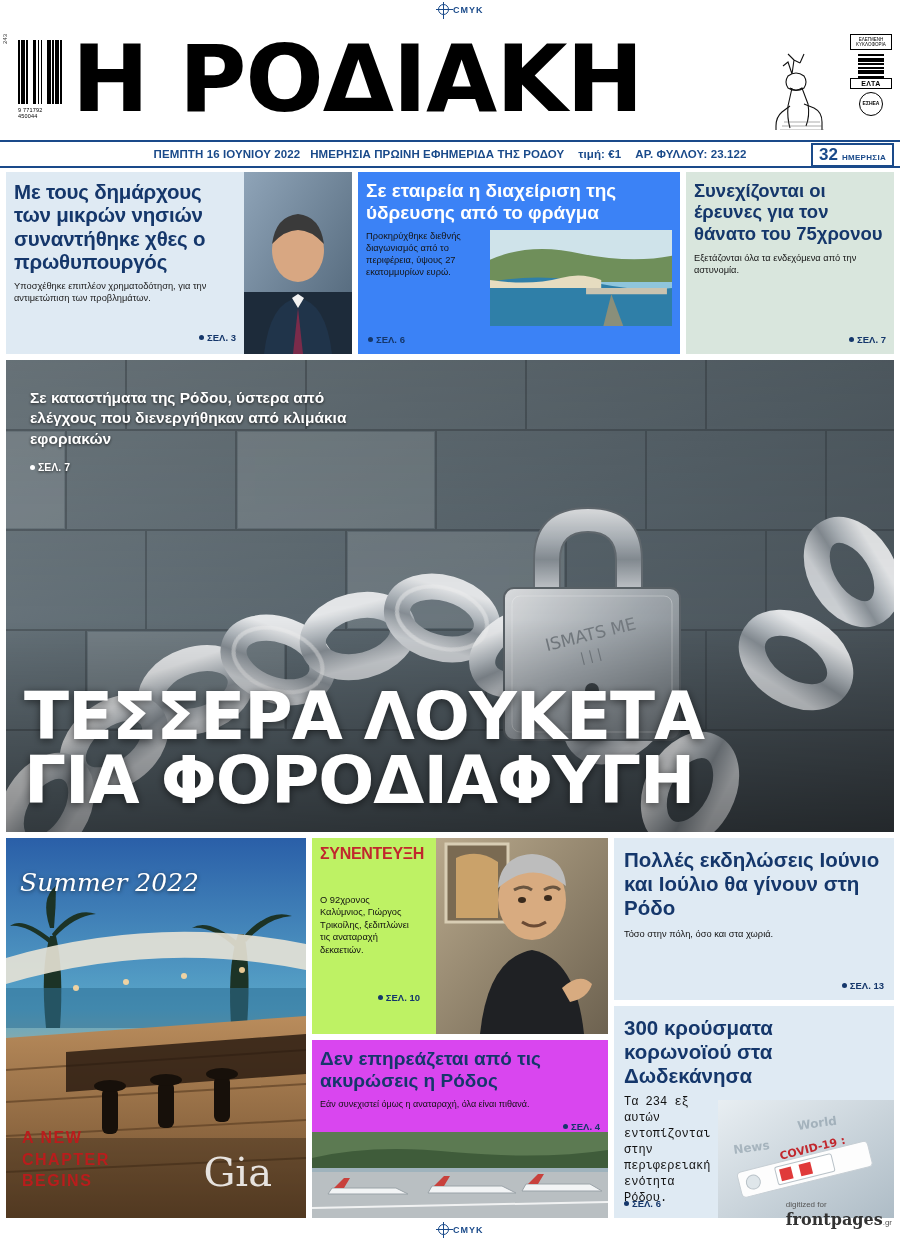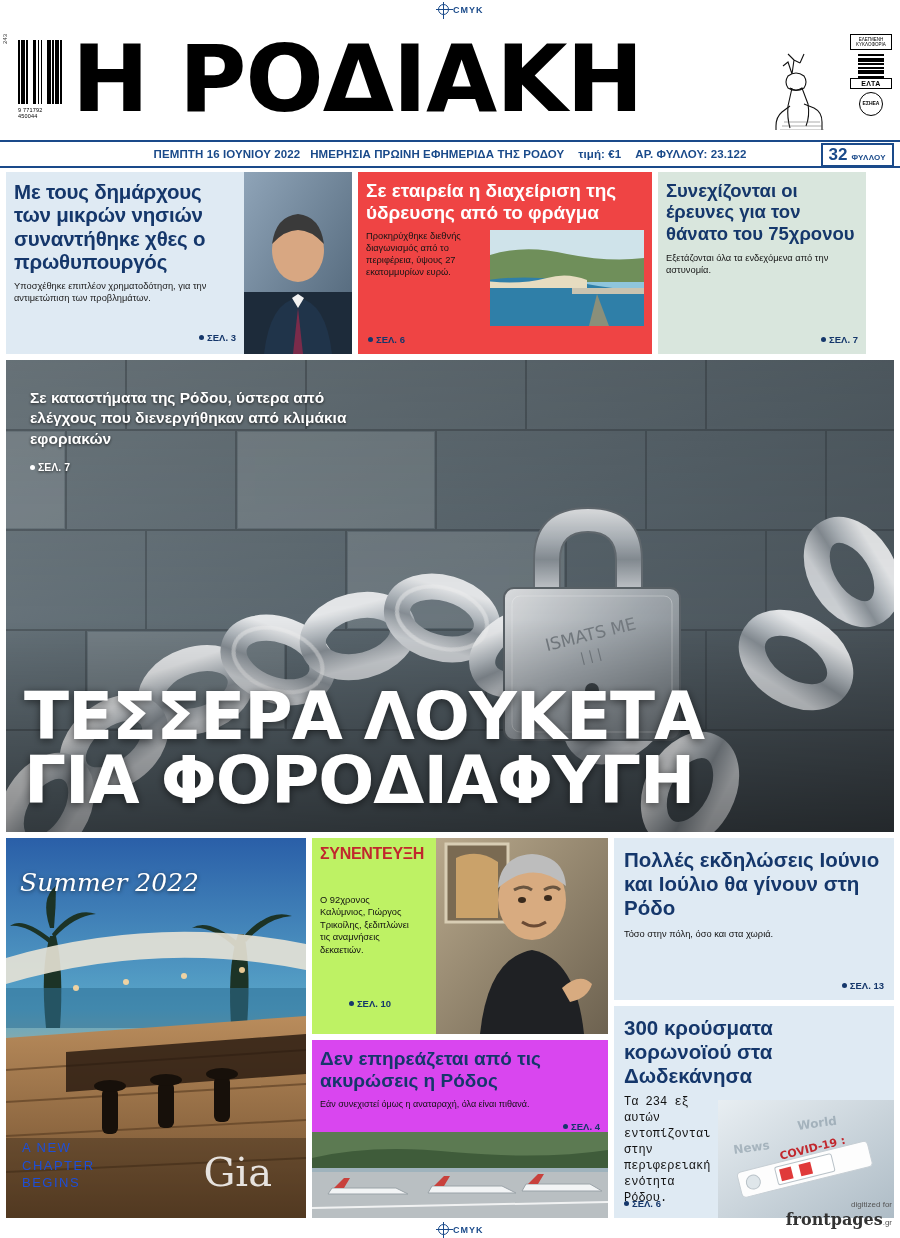--- a/index.html
+++ b/index.html
@@ -100,21 +100,21 @@
   .t-box { position: relative; overflow: hidden; }
   .t1 { width: 346px; background: #dfeaf3; display: flex; }
   .t1 .txt { padding: 8px 8px 11px 8px; width: 238px; }
   .t1 h2 {
     color: #15376b; font-size: 20.5px; line-height: 1.14; font-weight: bold;
     letter-spacing: -0.2px;
   }
   .t1 .dek { color: #1a1a1a; font-size: 9.3px; line-height: 1.28; margin-top: 8px; }
   .t1 .photo { width: 108px; }
 
-  .t2 { width: 294px; background: #ef4444; }
+  .t2 { width: 322px; background: #3b82f6; }
   .t2 h2 { color: #fff; font-size: 19px; line-height: 1.15; font-weight: bold; padding: 8px 8px 0; }
   .t2 .body { display: flex; padding: 6px 8px 6px; }
   .t2 .dek { color: #151515; font-size: 9.3px; line-height: 1.3; width: 118px; }
   .t2 .photo { flex: 1; height: 96px; margin-left: 6px; }
 
   .t3 { width: 208px; background: #d9e6dd; }
   .t3 h2 { color: #15376b; font-size: 18.5px; line-height: 1.16; font-weight: bold; padding: 8px 8px 0; }
   .t3 .dek { color: #151515; font-size: 9.3px; line-height: 1.3; padding: 8px 8px 0; }
 
   .sel {
@@ -148,60 +148,60 @@
   .b-mid { width: 296px; display: flex; flex-direction: column; gap: 6px; }
   .b-right { width: 280px; display: flex; flex-direction: column; gap: 6px; }
 
   .ad-summer { position: absolute; inset: 0; }
   .ad-title {
     position: absolute; left: 14px; top: 30px; color: #fff;
     font-size: 25px; font-family: "DejaVu Serif", serif; font-style: italic;
     text-shadow: 0 1px 4px rgba(0,0,0,.6);
   }
   .ad-foot {
-    position: absolute; left: 16px; bottom: 26px; color: #1d4ed8;
-    font-size: 13px; line-height: 1.35; letter-spacing: 1.5px;
+    position: absolute; left: 16px; bottom: 26px; color: #b91c1c;
+    font-size: 16px; line-height: 1.35; letter-spacing: 1.5px; font-weight: bold;
   }
   .ad-mono {
     position: absolute; right: 34px; bottom: 28px; color: #fff;
     font-family: "DejaVu Serif", serif; font-size: 40px; opacity: .85;
     line-height: .9; text-align: left;
   }
 
   .m-interview { background: #bef264; height: 196px; position: relative; overflow: hidden; }
   .m-interview .label {
     position: absolute; left: 8px; top: 7px; color: #c1272d;
     font-size: 16px; font-weight: bold; letter-spacing: -0.3px;
   }
   .m-interview .dek {
     position: absolute; left: 8px; top: 56px; width: 96px;
     font-size: 9.3px; line-height: 1.34; color: #111;
   }
-  .m-interview .sel-line { position: absolute; left: 8px; top: 152px; width: 100px; text-align: center; }
+  .m-interview .sel-line { position: absolute; left: 8px; top: 146px; width: 100px; text-align: right; }
   .m-interview .photo { position: absolute; right: 0; top: 0; width: 172px; height: 196px; }
 
   .m-flight { background: #d946ef; flex: 1; position: relative; overflow: hidden; }
   .m-flight h2 {
     color: #15376b; font-size: 19px; line-height: 1.16; font-weight: bold; padding: 8px 8px 0;
   }
   .m-flight .dek { font-size: 9px; line-height: 1.3; color: #111; padding: 7px 8px 0; }
   .m-flight .photo { position: absolute; left: 0; right: 0; bottom: 0; height: 86px; }
 
   .r-events { background: #dfeaf3; height: 162px; padding: 10px 10px 0; position: relative; }
   .r-events h2 { color: #15376b; font-size: 20.5px; line-height: 1.16; font-weight: bold; }
   .r-events .dek { font-size: 9.3px; color: #111; margin-top: 10px; }
   .r-events .sel-line { position: absolute; right: 10px; bottom: 8px; }
 
   .r-covid { background: #dfeaf3; flex: 1; position: relative; overflow: hidden; padding: 10px 10px 0; }
   .r-covid h2 { color: #15376b; font-size: 20.5px; line-height: 1.16; font-weight: bold; }
   .r-covid .dek { font-size: 12px; line-height: 1.33; color: #111; margin-top: 8px; width: 82px; font-family: Liberation Mono, monospace; }
   .r-covid .sel-line { position: absolute; left: 10px; bottom: 8px; width: 86px; text-align: left; }
   .r-covid .photo { position: absolute; right: 0; bottom: 0; width: 176px; height: 118px; }
   .credit {
-    position: absolute; right: 8px; top: 1200px; text-align: right;
+    position: absolute; right: 8px; top: 1200px; text-align: left;
     color: #555; font-size: 8px; line-height: 1.2;
   }
   .credit b { font-size: 16px; color: #333; font-family: "DejaVu Serif", serif; }
 
   
   .ph { width: 100%; height: 100%; }
 </style>
 </head>
 <body>
 
@@ -267,21 +267,21 @@
   </div>
 
   <div class="strip">
     <span class="date">ΠΕΜΠΤΗ 16 ΙΟΥΝΙΟΥ 2022</span>
     <span class="sub">ΗΜΕΡΗΣΙΑ ΠΡΩΙΝΗ ΕΦΗΜΕΡΙΔΑ ΤΗΣ ΡΟΔΟΥ</span>
     <span class="price">τιμή: €1</span>
     <span class="price">ΑΡ. ΦΥΛΛΟΥ: 23.122</span>
   </div>
   <div class="pages-box">
     <span class="num">32</span>
-    <span class="lbl">ΦΥΛΛΟΥ</span>
+    <span class="lbl">ΗΜΕΡΗΣΙΑ</span>
   </div>
 
   <div class="teasers">
 
     <div class="t-box t1">
       <div class="txt">
         <h2>Με τους δημάρχους των μικρών νησιών συναντήθηκε χθες ο πρωθυπουργός</h2>
         <div class="dek">Υποσχέθηκε επιπλέον χρηματοδότηση, για την αντιμετώπιση των προβλημάτων.</div>
       </div>
       <div class="photo">
@@ -497,21 +497,21 @@
       </div>
       <div class="ad-mono">
         <span>Gia</span>
       </div>
     </div>
 
     <div class="b-mid">
 
       <div class="m-interview">
         <div class="label">ΣΥΝΕΝΤΕΥΞΗ</div>
-        <div class="dek">Ο 92χρονος Καλύμνιος, Γιώργος Τρικοίλης, ξεδιπλώνει τις αναμνήσεις δεκαετιών.</div>
+        <div class="dek">Ο 92χρονος Καλύμνιος, Γιώργος Τρικοίλης, ξεδιπλώνει τις αναταραχή δεκαετιών.</div>
         <div class="sel-line">
           <span class="sel">
             <span class="dot"></span>
             <span>ΣΕΛ. 10</span>
           </span>
         </div>
         <div class="photo">
           <svg class="ph" viewBox="0 0 172 196" preserveAspectRatio="xMidYMid slice">
             <defs>
               <linearGradient id="wall2" x1="0" y1="0" x2="1" y2="1">

